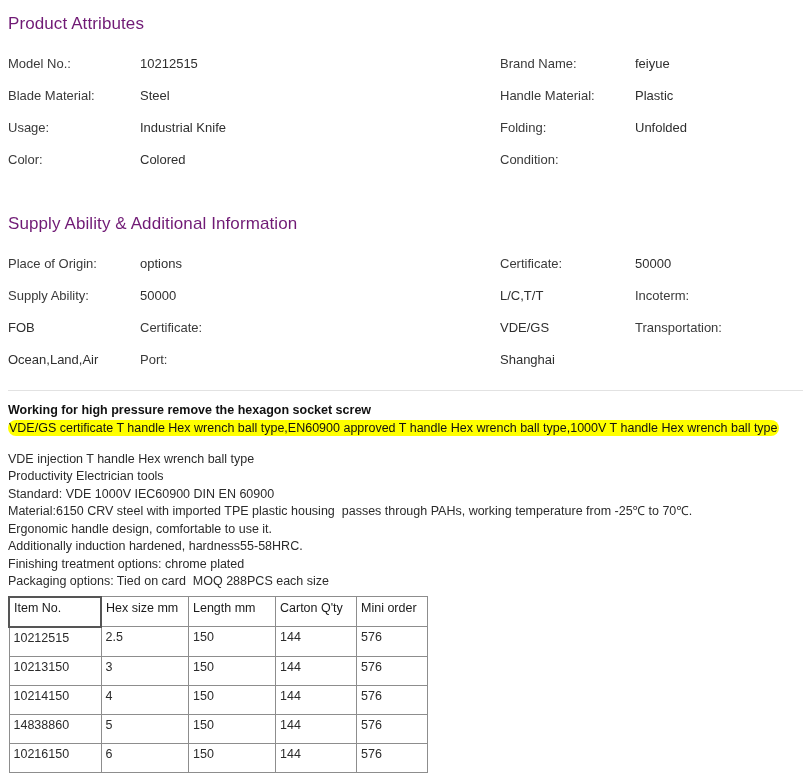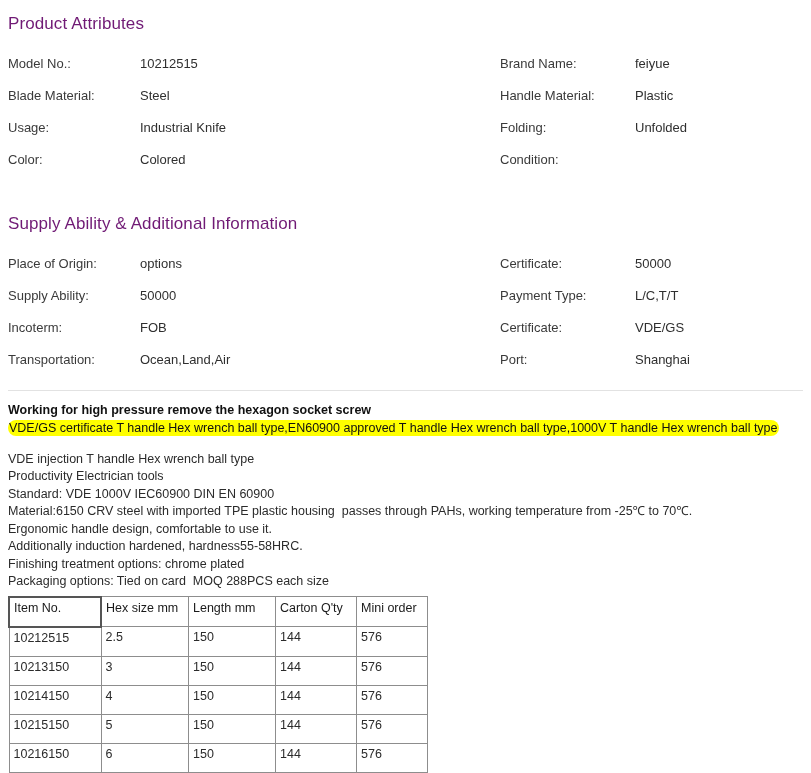--- a/index.html
+++ b/index.html
@@ -131,21 +131,20 @@
   <h2 class="section-title">Supply Ability &amp; Additional Information</h2>
 
   <div class="attr-grid">
     <div class="attr-label">Place of Origin:</div>
     <div class="attr-value">options</div>
     <div class="attr-label">Certificate:</div>
     <div class="attr-value">50000</div>
 
     <div class="attr-label">Supply Ability:</div>
     <div class="attr-value">50000</div>
-    <div class="attr-label">Payment Type:</div>
     <div class="attr-value">L/C,T/T</div>
 
     <div class="attr-label">Incoterm:</div>
     <div class="attr-value">FOB</div>
     <div class="attr-label">Certificate:</div>
     <div class="attr-value">VDE/GS</div>
 
     <div class="attr-label">Transportation:</div>
     <div class="attr-value">Ocean,Land,Air</div>
     <div class="attr-label">Port:</div>
@@ -192,21 +191,21 @@
         <td class="c4">576</td>
       </tr>
       <tr>
         <td class="c0">10214150</td>
         <td class="c1">4</td>
         <td class="c2">150</td>
         <td class="c3">144</td>
         <td class="c4">576</td>
       </tr>
       <tr>
-        <td class="c0">10215150</td>
+        <td class="c0">14838860</td>
         <td class="c1">5</td>
         <td class="c2">150</td>
         <td class="c3">144</td>
         <td class="c4">576</td>
       </tr>
       <tr>
         <td class="c0">10216150</td>
         <td class="c1">6</td>
         <td class="c2">150</td>
         <td class="c3">144</td>

